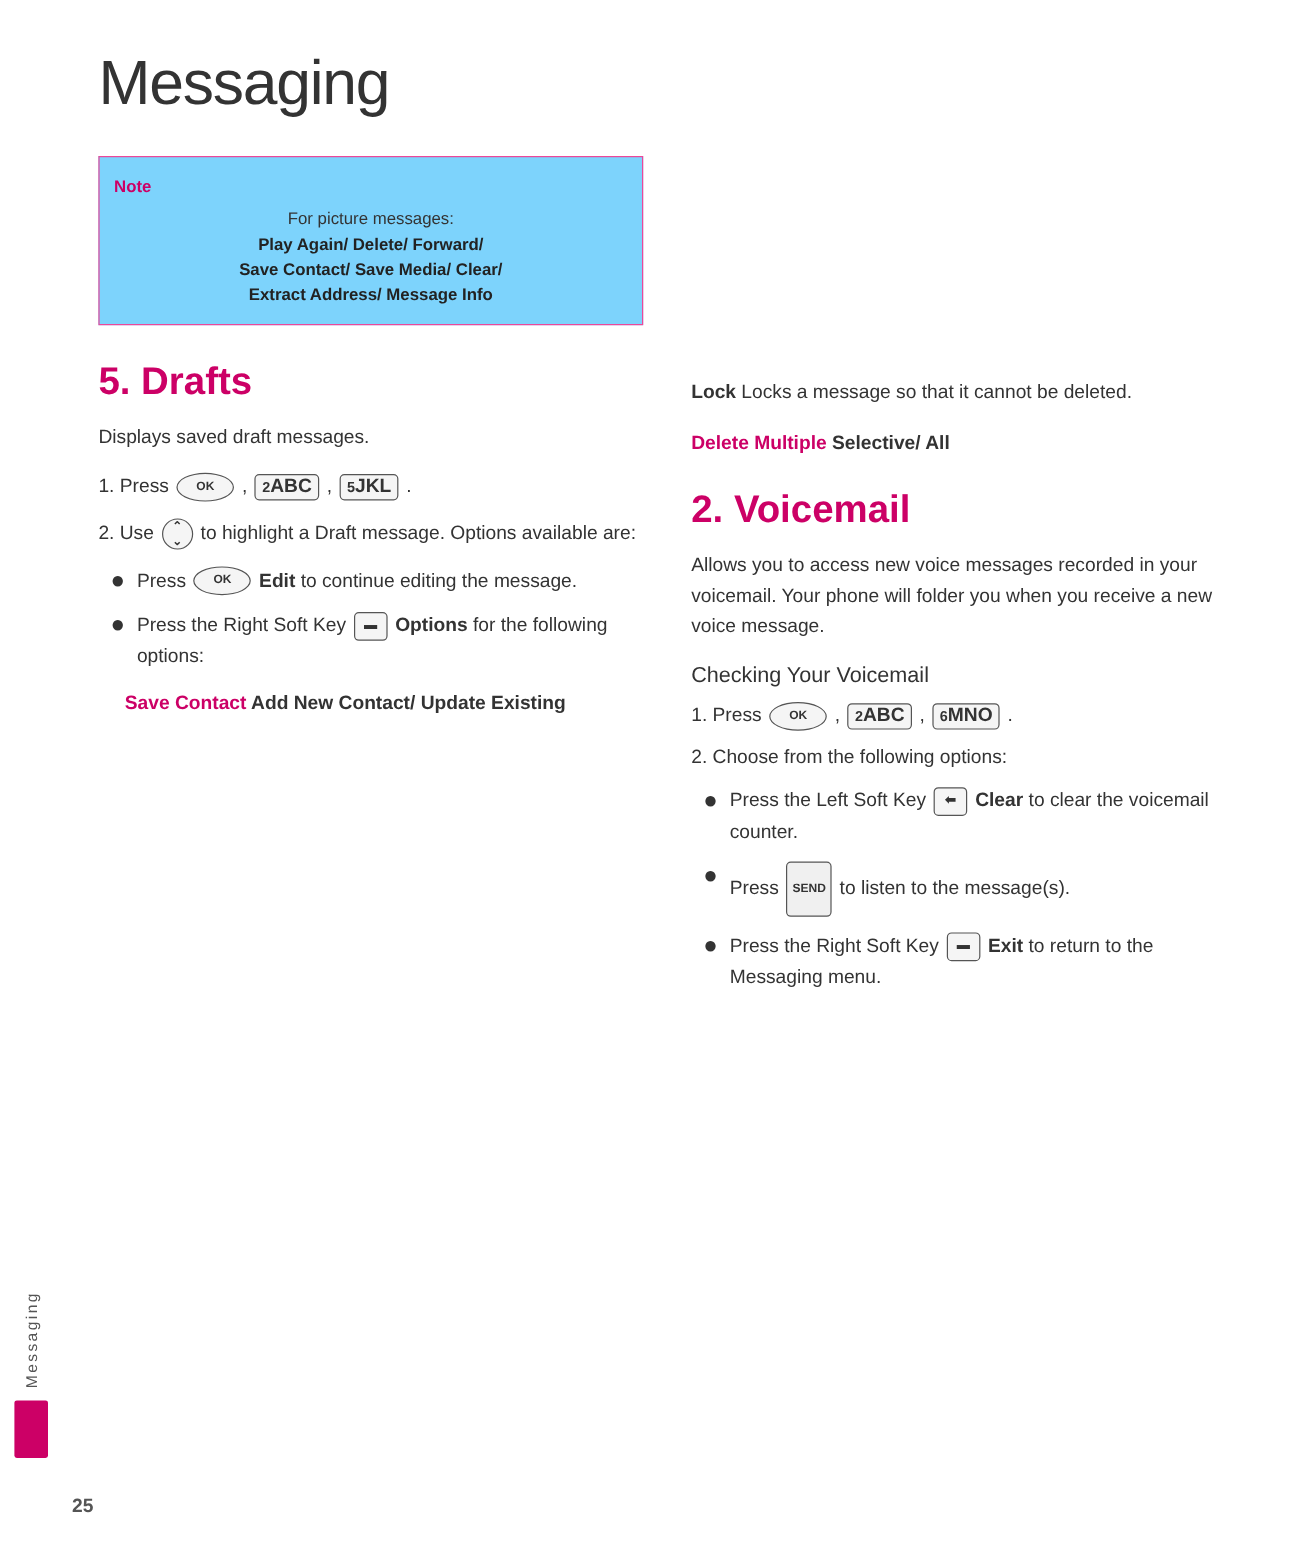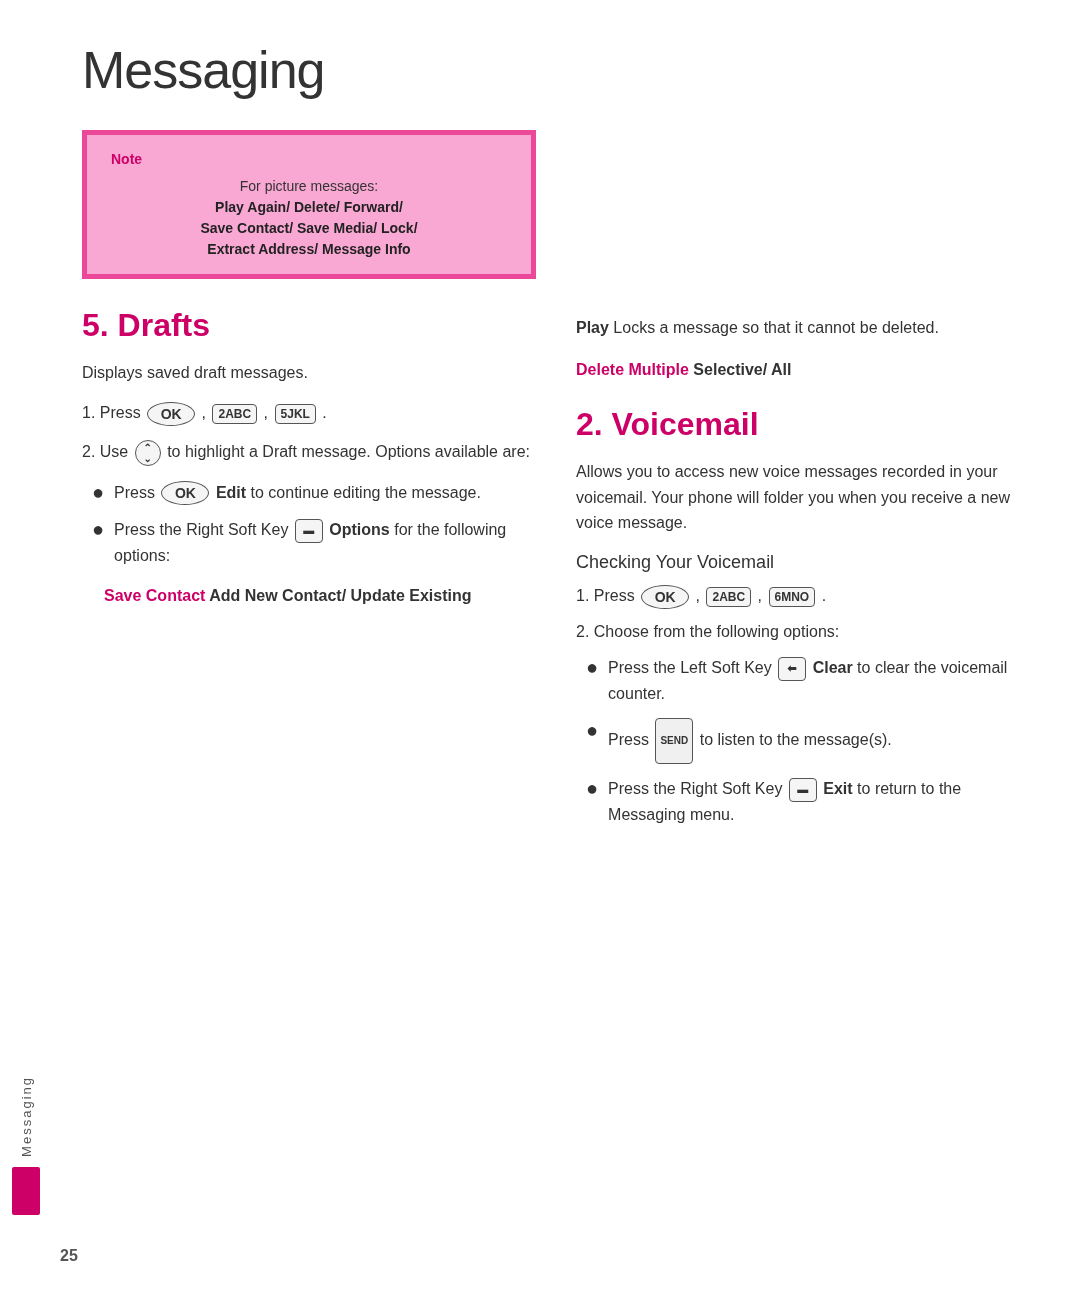--- a/index.html
+++ b/index.html
@@ -78,23 +78,23 @@
       max-width: 460px;
     }
 
     .col-right {
       flex: 1;
       max-width: 460px;
     }
 
     
     .note-box {
-      background: #f9a8d4;
-      border: 5px solid #ec4899;
-      padding: 14px 24px;
+      background: #7dd3fc;
+      border: 1px solid #ec4899;
+      padding: 14px 12px;
       margin-bottom: 28px;
       font-size: 14px;
       line-height: 1.5;
     }
 
     .note-label {
       color: #cc0066;
       font-weight: bold;
       font-size: 14px;
       margin-bottom: 6px;
@@ -154,21 +154,21 @@
       min-height: 20px;
       margin: 0 2px;
     }
 
     .key-ok {
       border-radius: 50%;
       width: 48px;
       height: 24px;
       min-width: 24px;
       padding: 0;
-      font-size: 14px;
+      font-size: 10px;
     }
 
     .key-nav {
       border-radius: 50%;
       width: 26px;
       height: 26px;
       min-width: 26px;
       padding: 0;
       font-size: 10px;
     }
@@ -234,21 +234,21 @@
     .page-number {
       position: absolute;
       bottom: 30px;
       left: 60px;
       font-size: 16px;
       color: #555;
       font-weight: bold;
     }
 
     .sub-text {
-      font-size: 12px;
+      font-size: 16px;
       vertical-align: sub;
       text-align: right;
     }
 
   </style>
 </head>
 <body>
 
 <div class="page">
 
@@ -265,21 +265,21 @@
 
       <div class="col-left">
 
         <div class="note-box">
           <div class="note-label">Note</div>
           <div class="note-text">For picture messages:</div>
           <div class="note-text">
             <span class="note-bold">Play Again/ Delete/ Forward/</span>
           </div>
           <div class="note-text">
-            <span class="note-bold">Save Contact/ Save Media/ Lock/</span>
+            <span class="note-bold">Save Contact/ Save Media/ Clear/</span>
           </div>
           <div class="note-text">
             <span class="note-bold">Extract Address/ Message Info</span>
           </div>
         </div>
 
         <h2 class="section-heading">5. Drafts</h2>
 
         <p class="body-text">Displays saved draft messages.</p>
 
@@ -312,21 +312,21 @@
 
         <p class="body-text" style="margin-left:22px; margin-top:4px;">
           <span class="term-pink">Save Contact</span><strong> Add New Contact/ Update Existing</strong>
         </p>
 
       </div>
 
       <div class="col-right">
 
         <p class="body-text" style="margin-top: 185px;">
-          <strong>Play</strong><span> Locks a message so that it cannot be deleted.</span>
+          <strong>Lock</strong><span> Locks a message so that it cannot be deleted.</span>
         </p>
 
         <p class="body-text">
           <span class="term-pink">Delete Multiple</span> <strong> Selective/ All</strong>
         </p>
 
         <h2 class="section-heading" style="margin-top: 24px;">2. Voicemail</h2>
 
         <p class="body-text">Allows you to access new voice messages recorded in your voicemail. Your phone will folder you when you receive a new voice message.</p>
 

